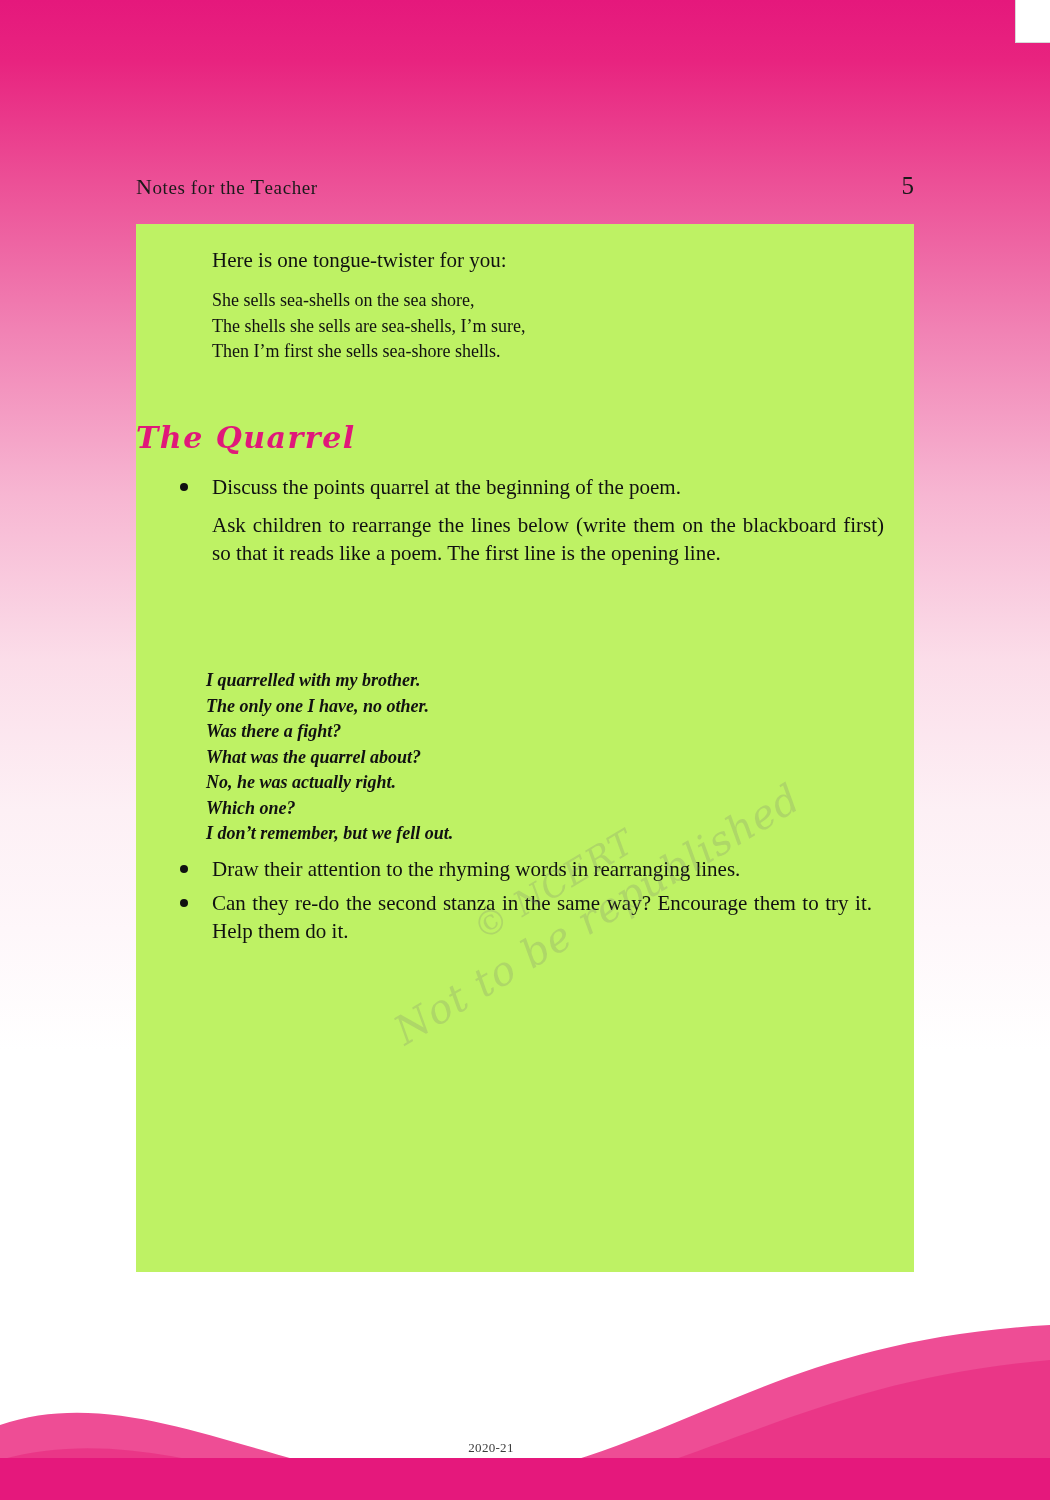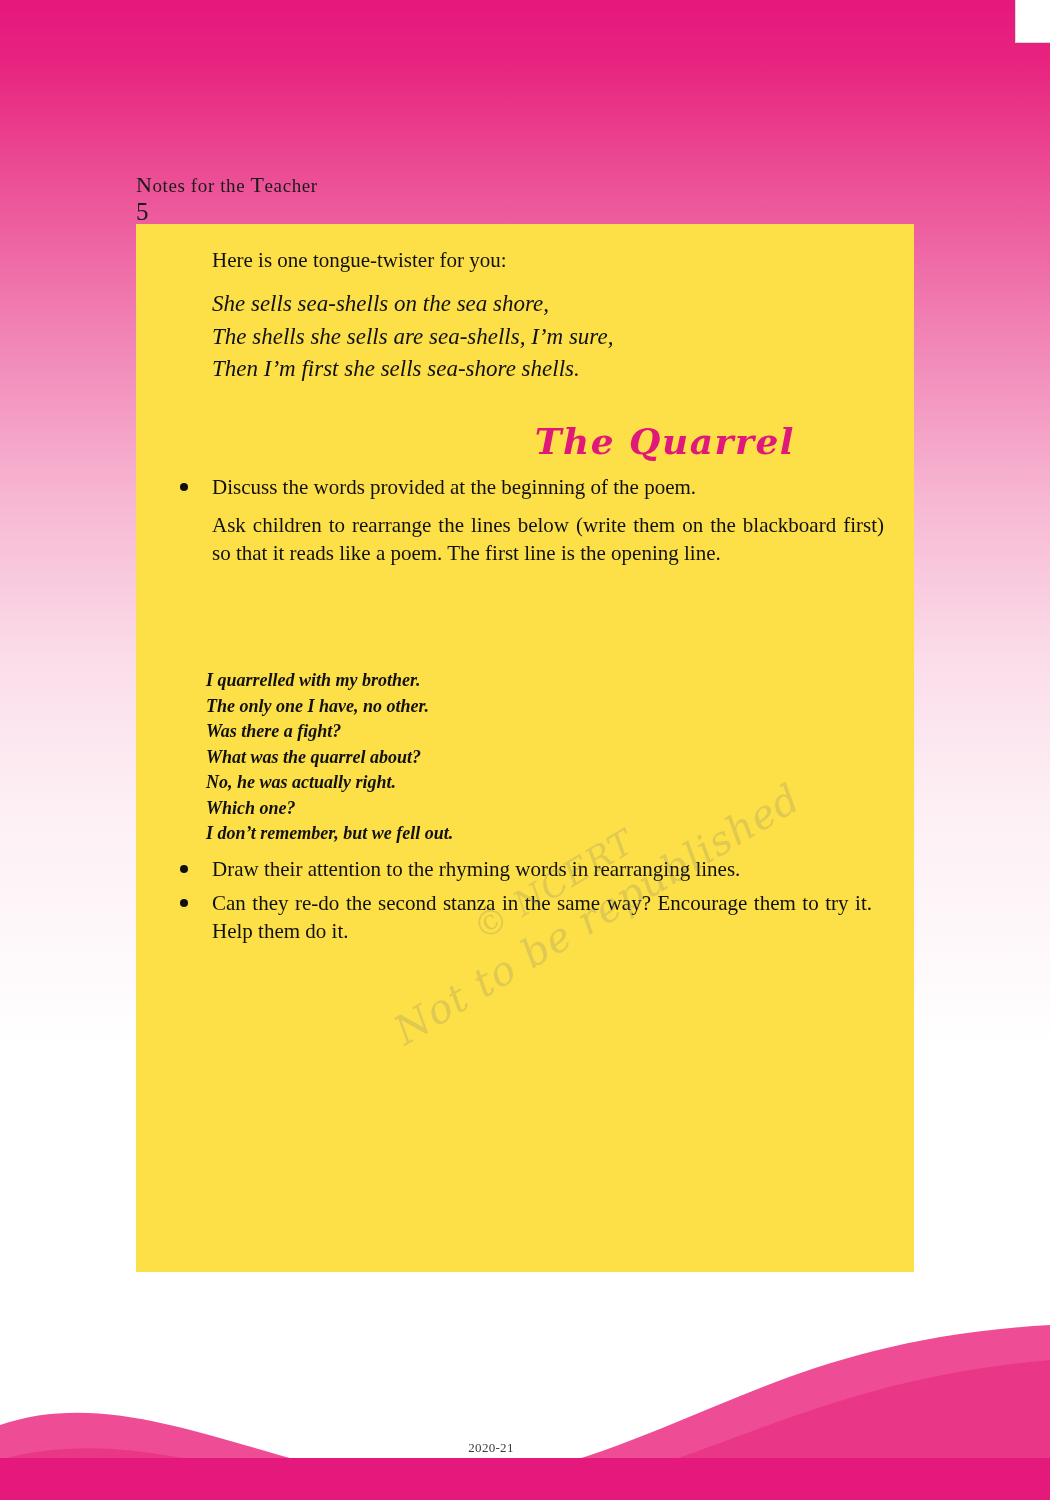--- a/index.html
+++ b/index.html
@@ -87,21 +87,20 @@
 
   
   .page-header {
     position: absolute;
     left: 136px;
     top: 172px;
     width: 778px;
     display: flex;
     align-items: baseline;
     justify-content: space-between;
-    flex-direction: column;
   }
   .header-title {
     font-family: "Liberation Serif", serif;
     font-size: 19px;
     color: #1a1a1a;
     letter-spacing: 0.6px;
   }
   .header-title .sc-big { font-size: 22px; }
   .page-number {
     font-family: "Liberation Serif", serif;
@@ -109,21 +108,21 @@
     color: #1a1a1a;
   }
 
   
   .content-sheet {
     position: absolute;
     left: 136px;
     top: 224px;
     width: 778px;
     height: 1048px;
-    background: #fde047;
+    background: #bef264;
   }
 
   .content-inner {
     position: absolute;
     left: 0;
     top: 0;
     width: 778px;
     padding: 0;
   }
 
@@ -135,36 +134,35 @@
     font-size: 21px;
     color: #111111;
     line-height: 1.35;
   }
 
   .tongue-twister {
     position: absolute;
     left: 76px;
     top: 64px;
     width: 660px;
-    font-style: italic;
-    font-size: 23px;
+    font-size: 18px;
     color: #111111;
     line-height: 1.42;
   }
 
   .poem-title {
     position: absolute;
     left: 0;
     top: 196px;
     width: 659px;
-    text-align: right;
+    text-align: left;
     font-family: "DejaVu Serif", serif;
     font-style: italic;
     font-weight: bold;
-    font-size: 36px;
+    font-size: 30px;
     letter-spacing: 1.5px;
     color: #e0187a;
   }
 
   ul.bullets {
     list-style: none;
     margin: 0;
     padding: 0;
   }
   .bullet-row {
@@ -279,21 +277,21 @@
         <div>The shells she sells are sea-shells, I’m sure,</div>
         <div>Then I’m first she sells sea-shore shells.</div>
       </div>
 
       <div class="poem-title">The Quarrel</div>
 
       <div class="list-block-1">
         <ul class="bullets">
           <li class="bullet-row">
             <span class="bullet-dot"></span>
-            <span class="bullet-text">Discuss the words provided at the beginning of the poem.</span>
+            <span class="bullet-text">Discuss the points quarrel at the beginning of the poem.</span>
           </li>
         </ul>
         <div class="plain-para rearrange-para">Ask children to rearrange the lines below (write them on the blackboard first) so that  it reads like a poem. The first line is the opening line.</div>
       </div>
 
       <div class="quarrel-lines">
         <div>I quarrelled with my brother.</div>
         <div>The only one I have, no other.</div>
         <div>Was there a fight?</div>
         <div>What was the quarrel about?</div>

